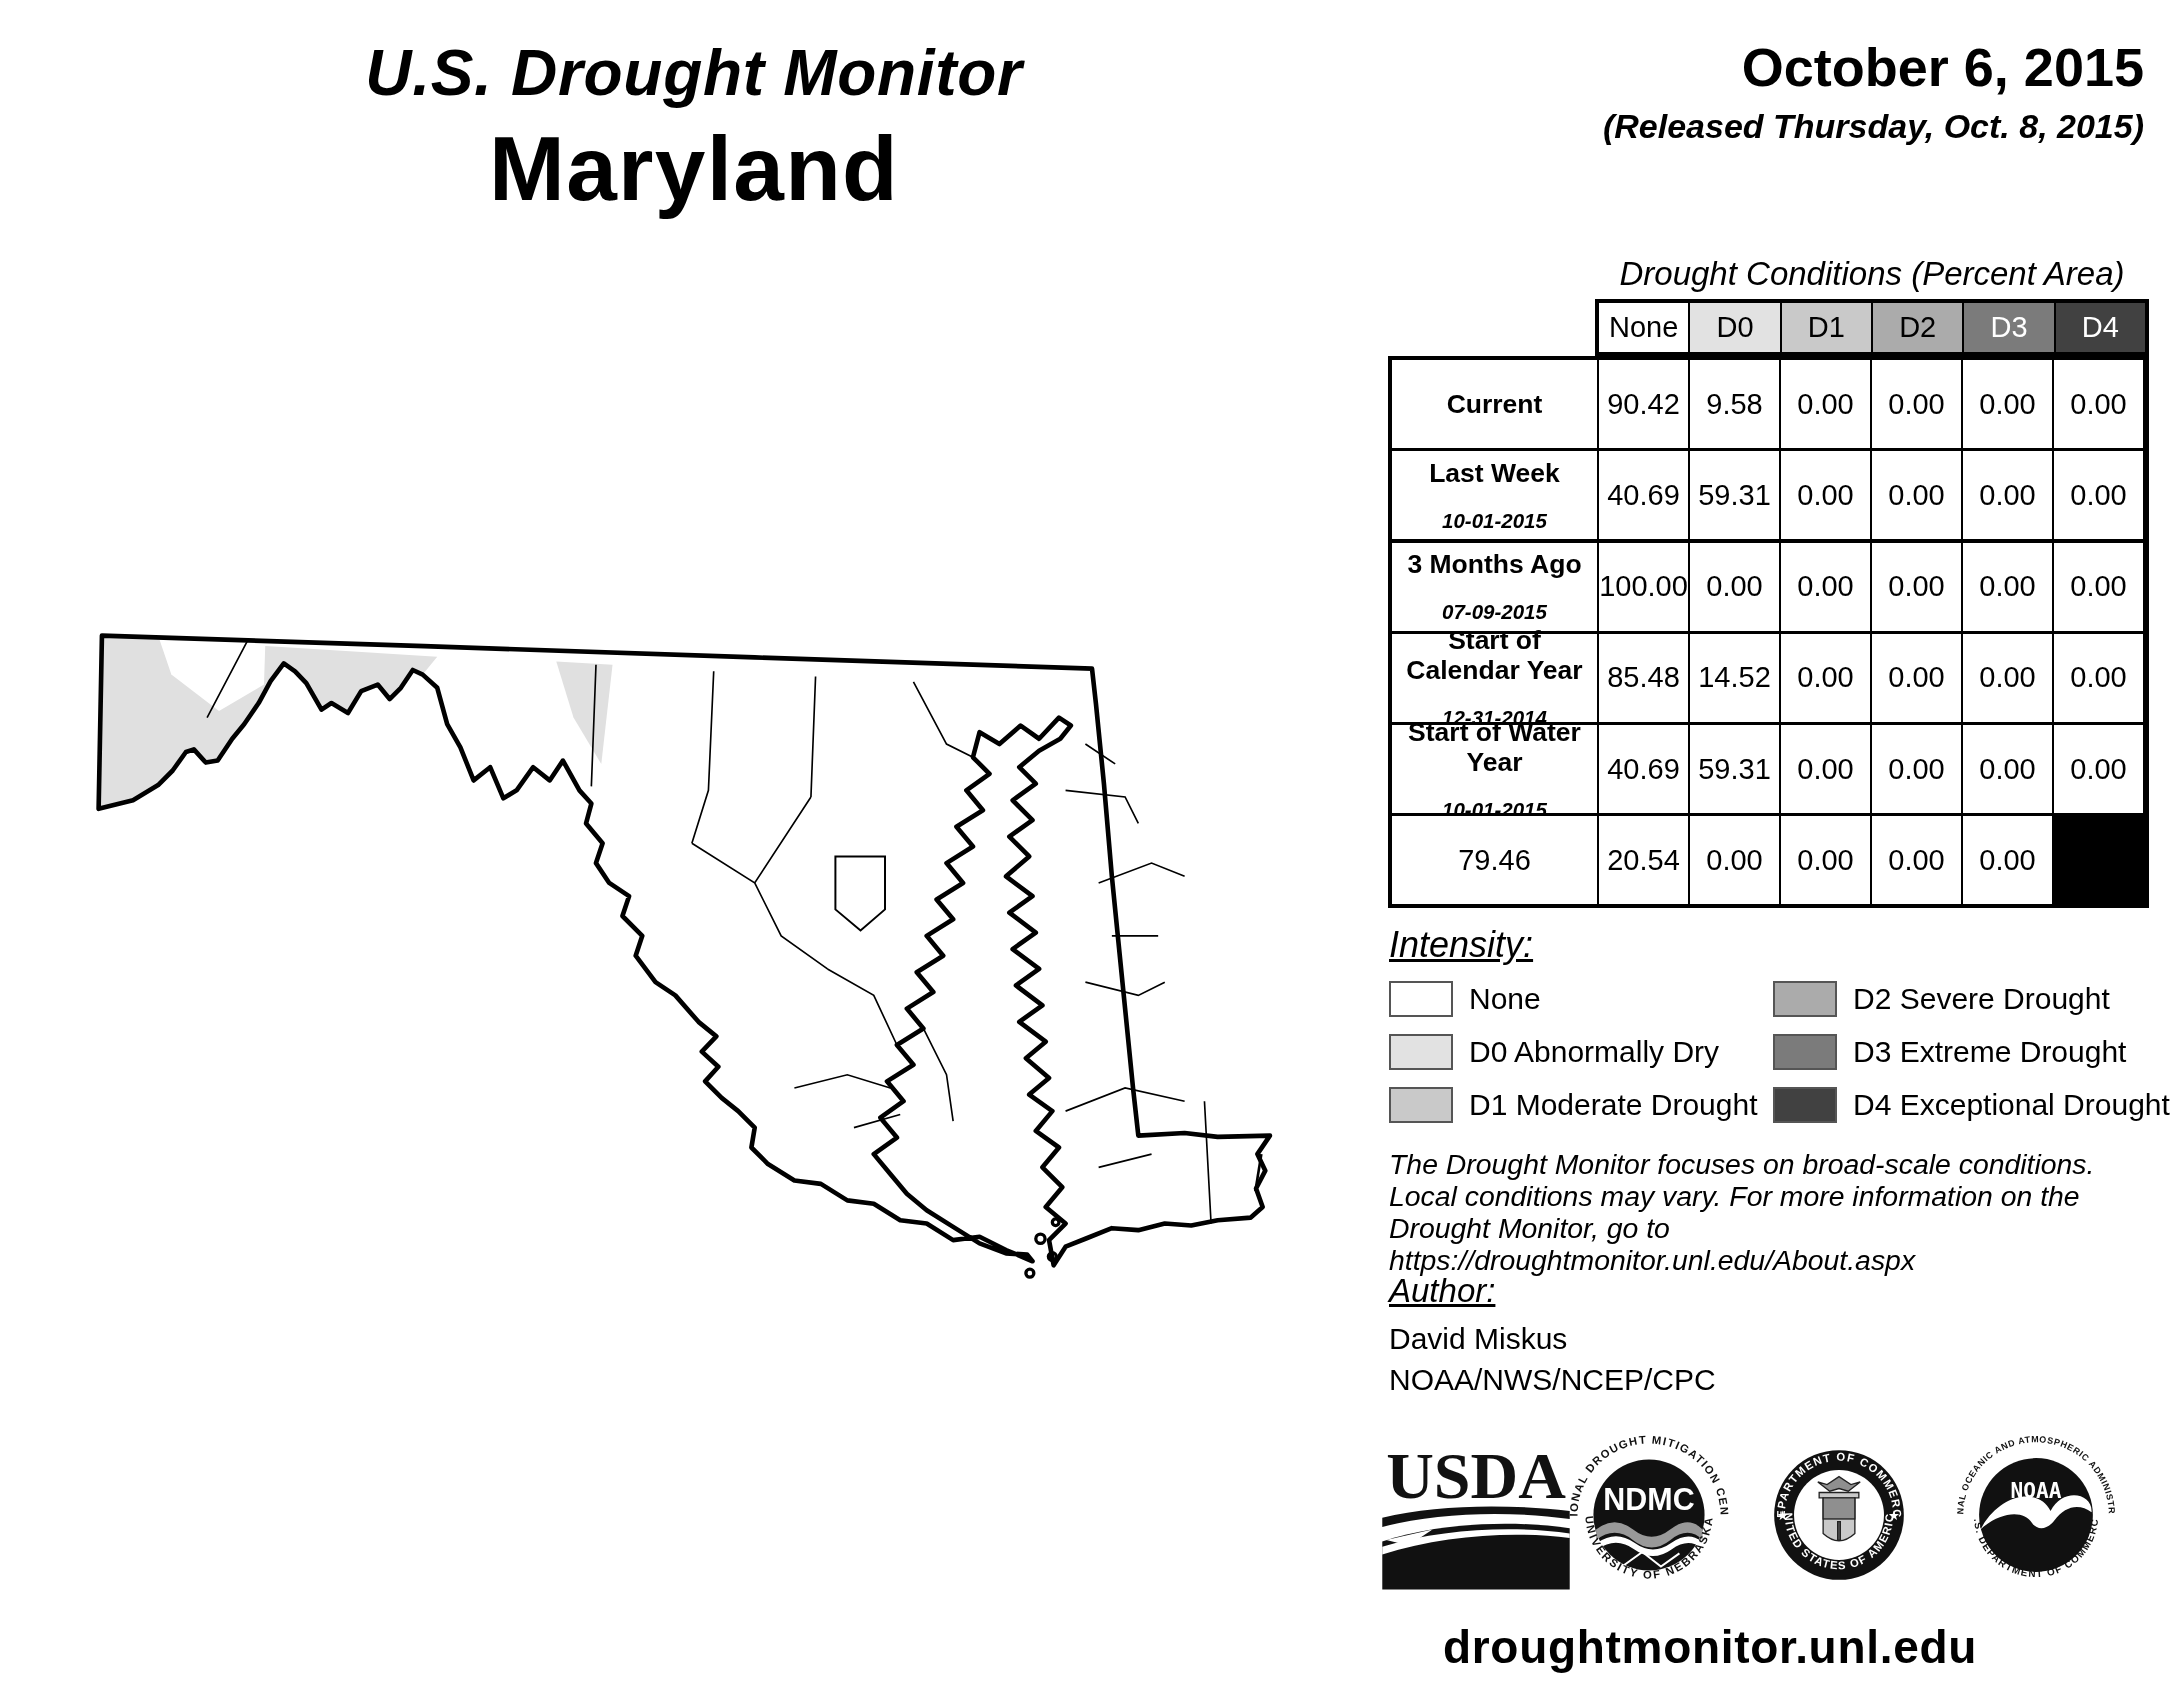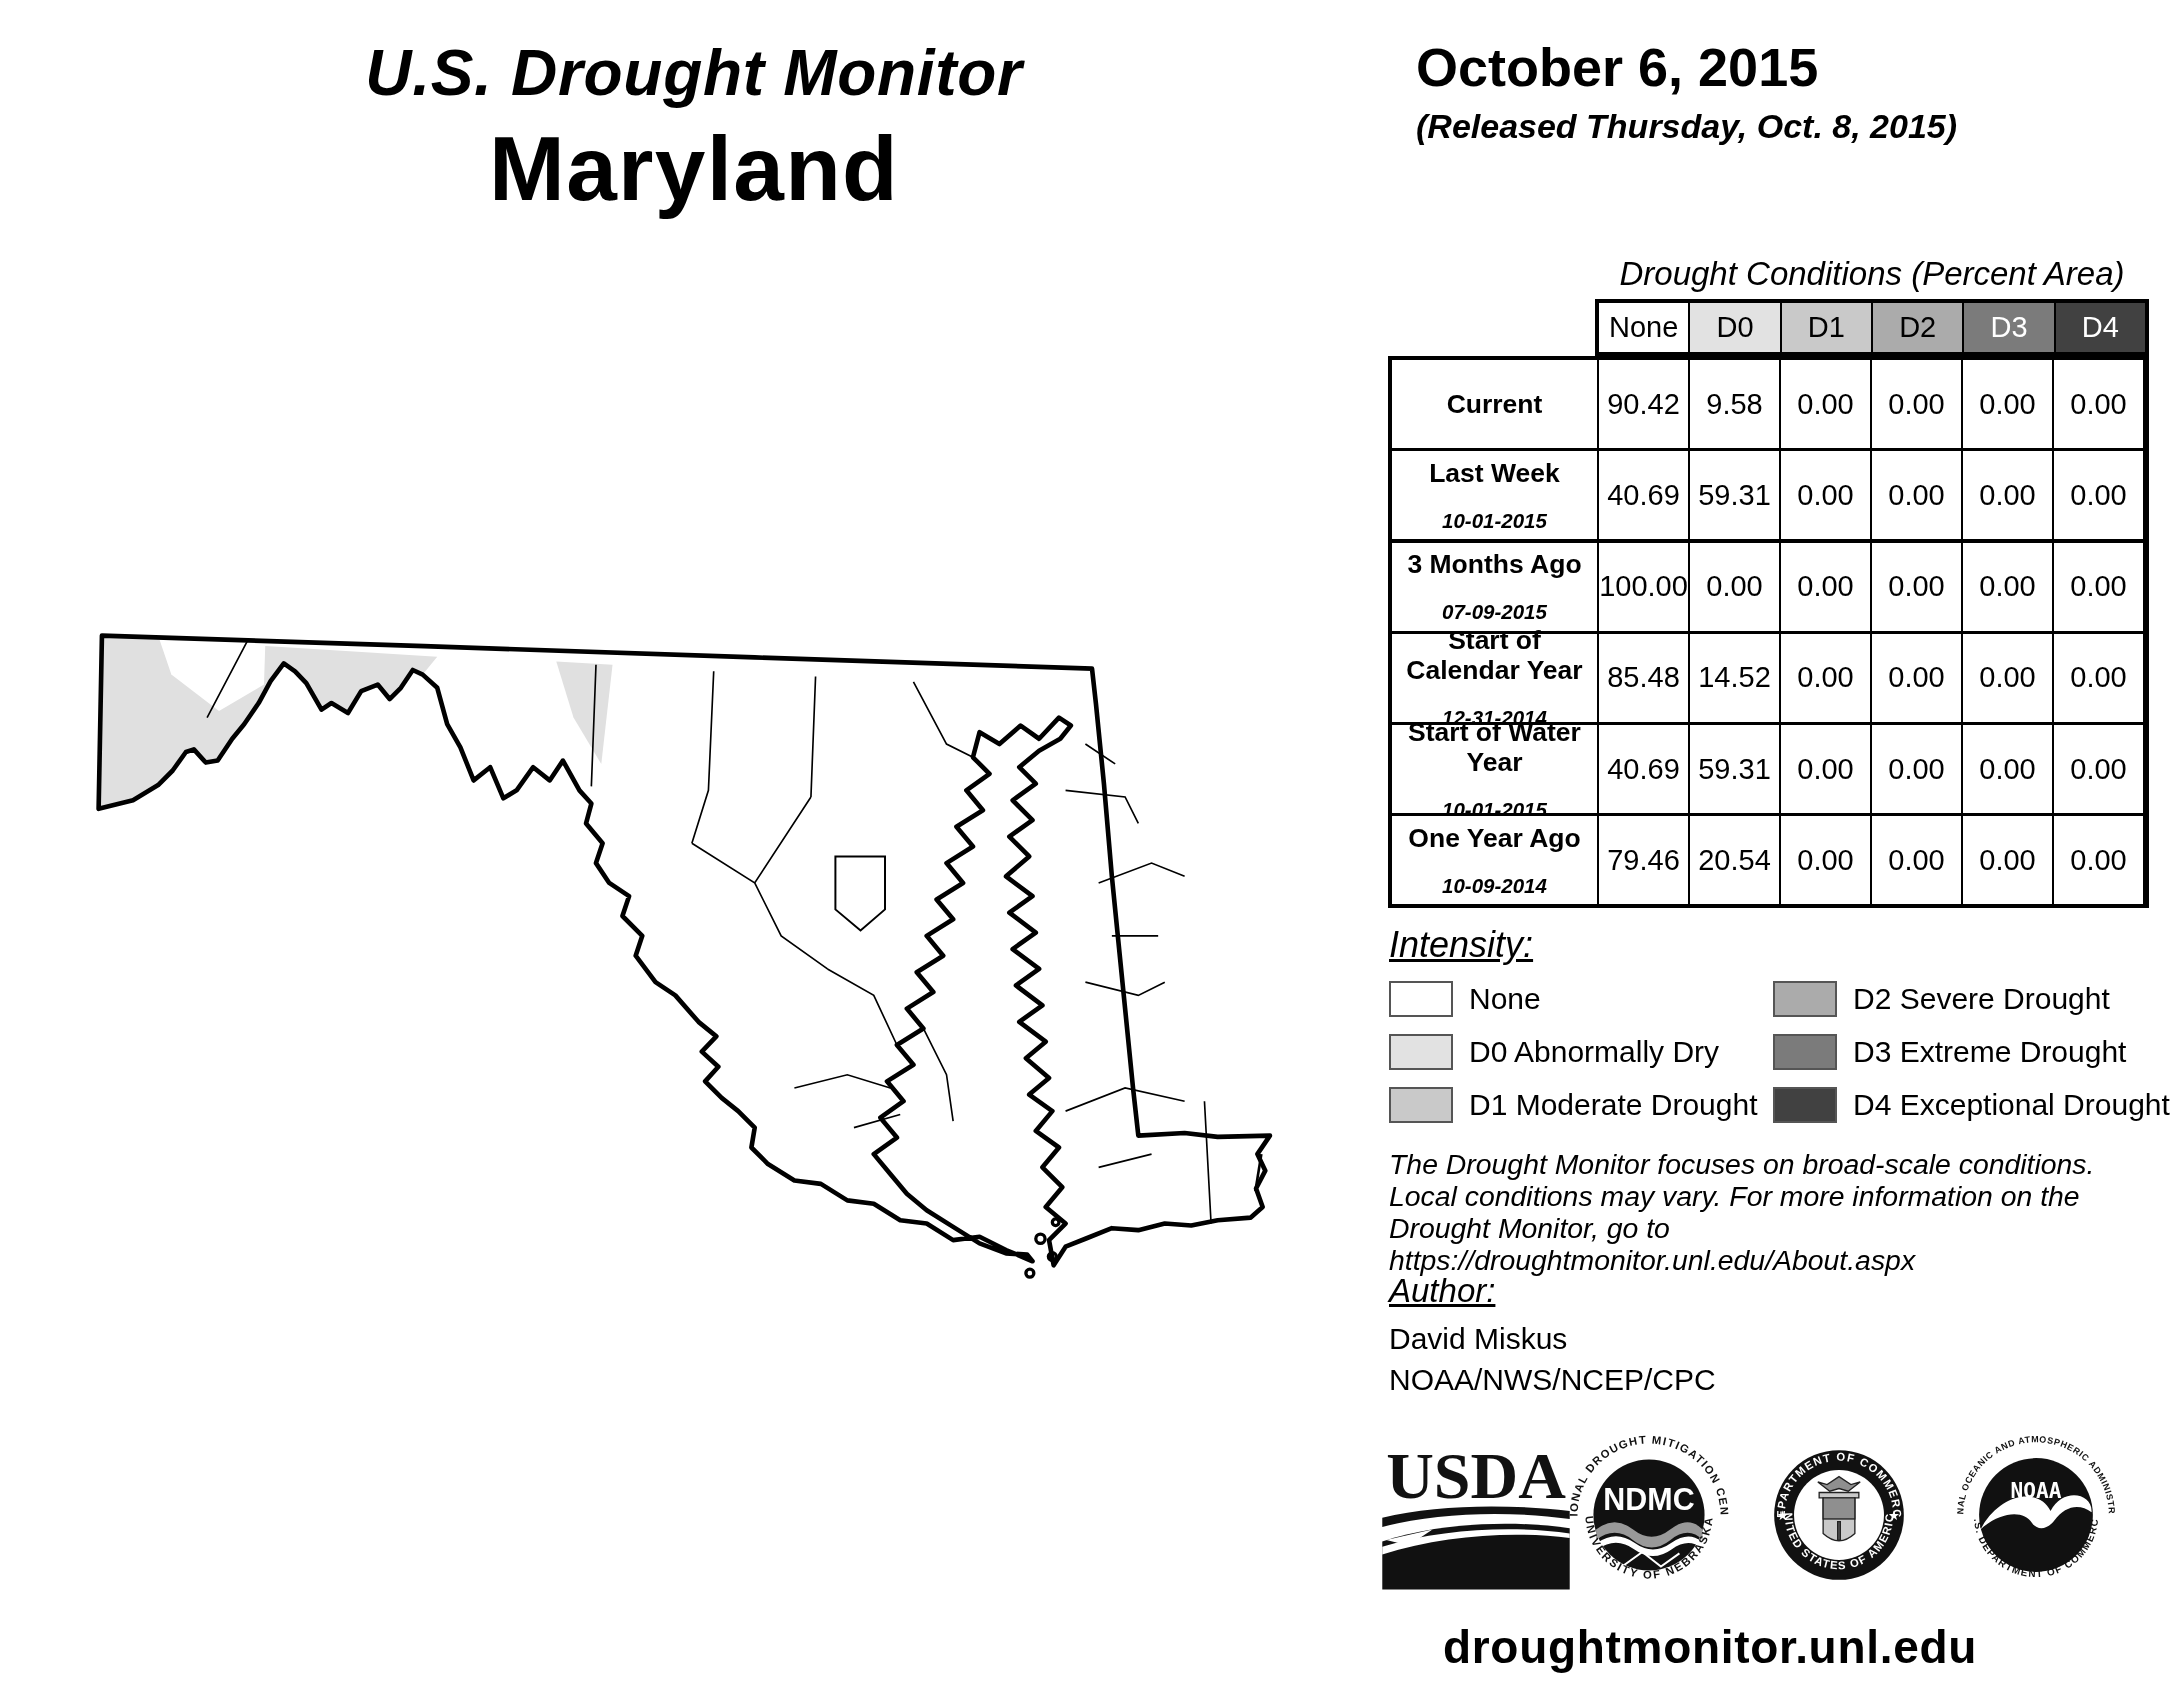--- a/index.html
+++ b/index.html
@@ -8,21 +8,21 @@
     font-family:"Liberation Sans", sans-serif;color:#000;overflow:hidden;
   }
   .abs{position:absolute;}
 
   
   #title-block{left:198px;top:36px;width:992px;text-align:center;}
   #main-title{font-size:64px;font-weight:bold;font-style:italic;letter-spacing:0.7px;}
   #state-title{font-size:91px;font-weight:bold;margin-top:6.6px;letter-spacing:1.3px;}
 
   
-  #date-block{left:1416px;top:36px;width:728px;text-align:left;}
+  #date-block{left:1416px;top:36px;width:728px;text-align:right;}
   #date-line{font-size:54px;font-weight:bold;}
   #released-line{font-size:34px;font-weight:bold;font-style:italic;margin-top:9.3px;}
   #valid-line{font-size:34px;font-weight:bold;margin-top:10.6px;}
 
   
   #table-title{left:1595px;top:255px;width:554px;text-align:center;
     font-size:33px;font-style:italic;}
   #dm-header{left:1595px;top:299px;width:554px;height:57px;background:#000;
     padding:4px;box-sizing:border-box;display:grid;
     grid-template-columns:repeat(6,1fr);grid-column-gap:2px;}
@@ -163,24 +163,20 @@
     <div class="cell labelcell">
       <div class="rowlabel">Start of Water Year</div>
       <div class="rowdate">10-01-2015</div>
     </div>
     <div class="cell">40.69</div>
     <div class="cell">59.31</div>
     <div class="cell">0.00</div>
     <div class="cell">0.00</div>
     <div class="cell">0.00</div>
     <div class="cell">0.00</div>
-    <div class="cell labelcell">
-      <div class="rowlabel">One Year Ago</div>
-      <div class="rowdate">10-09-2014</div>
-    </div>
     <div class="cell">79.46</div>
     <div class="cell">20.54</div>
     <div class="cell">0.00</div>
     <div class="cell">0.00</div>
     <div class="cell">0.00</div>
     <div class="cell">0.00</div>
   </div>
 
 <div class="abs" id="intensity-title">Intensity:</div>
 <div class="abs" id="legend">

